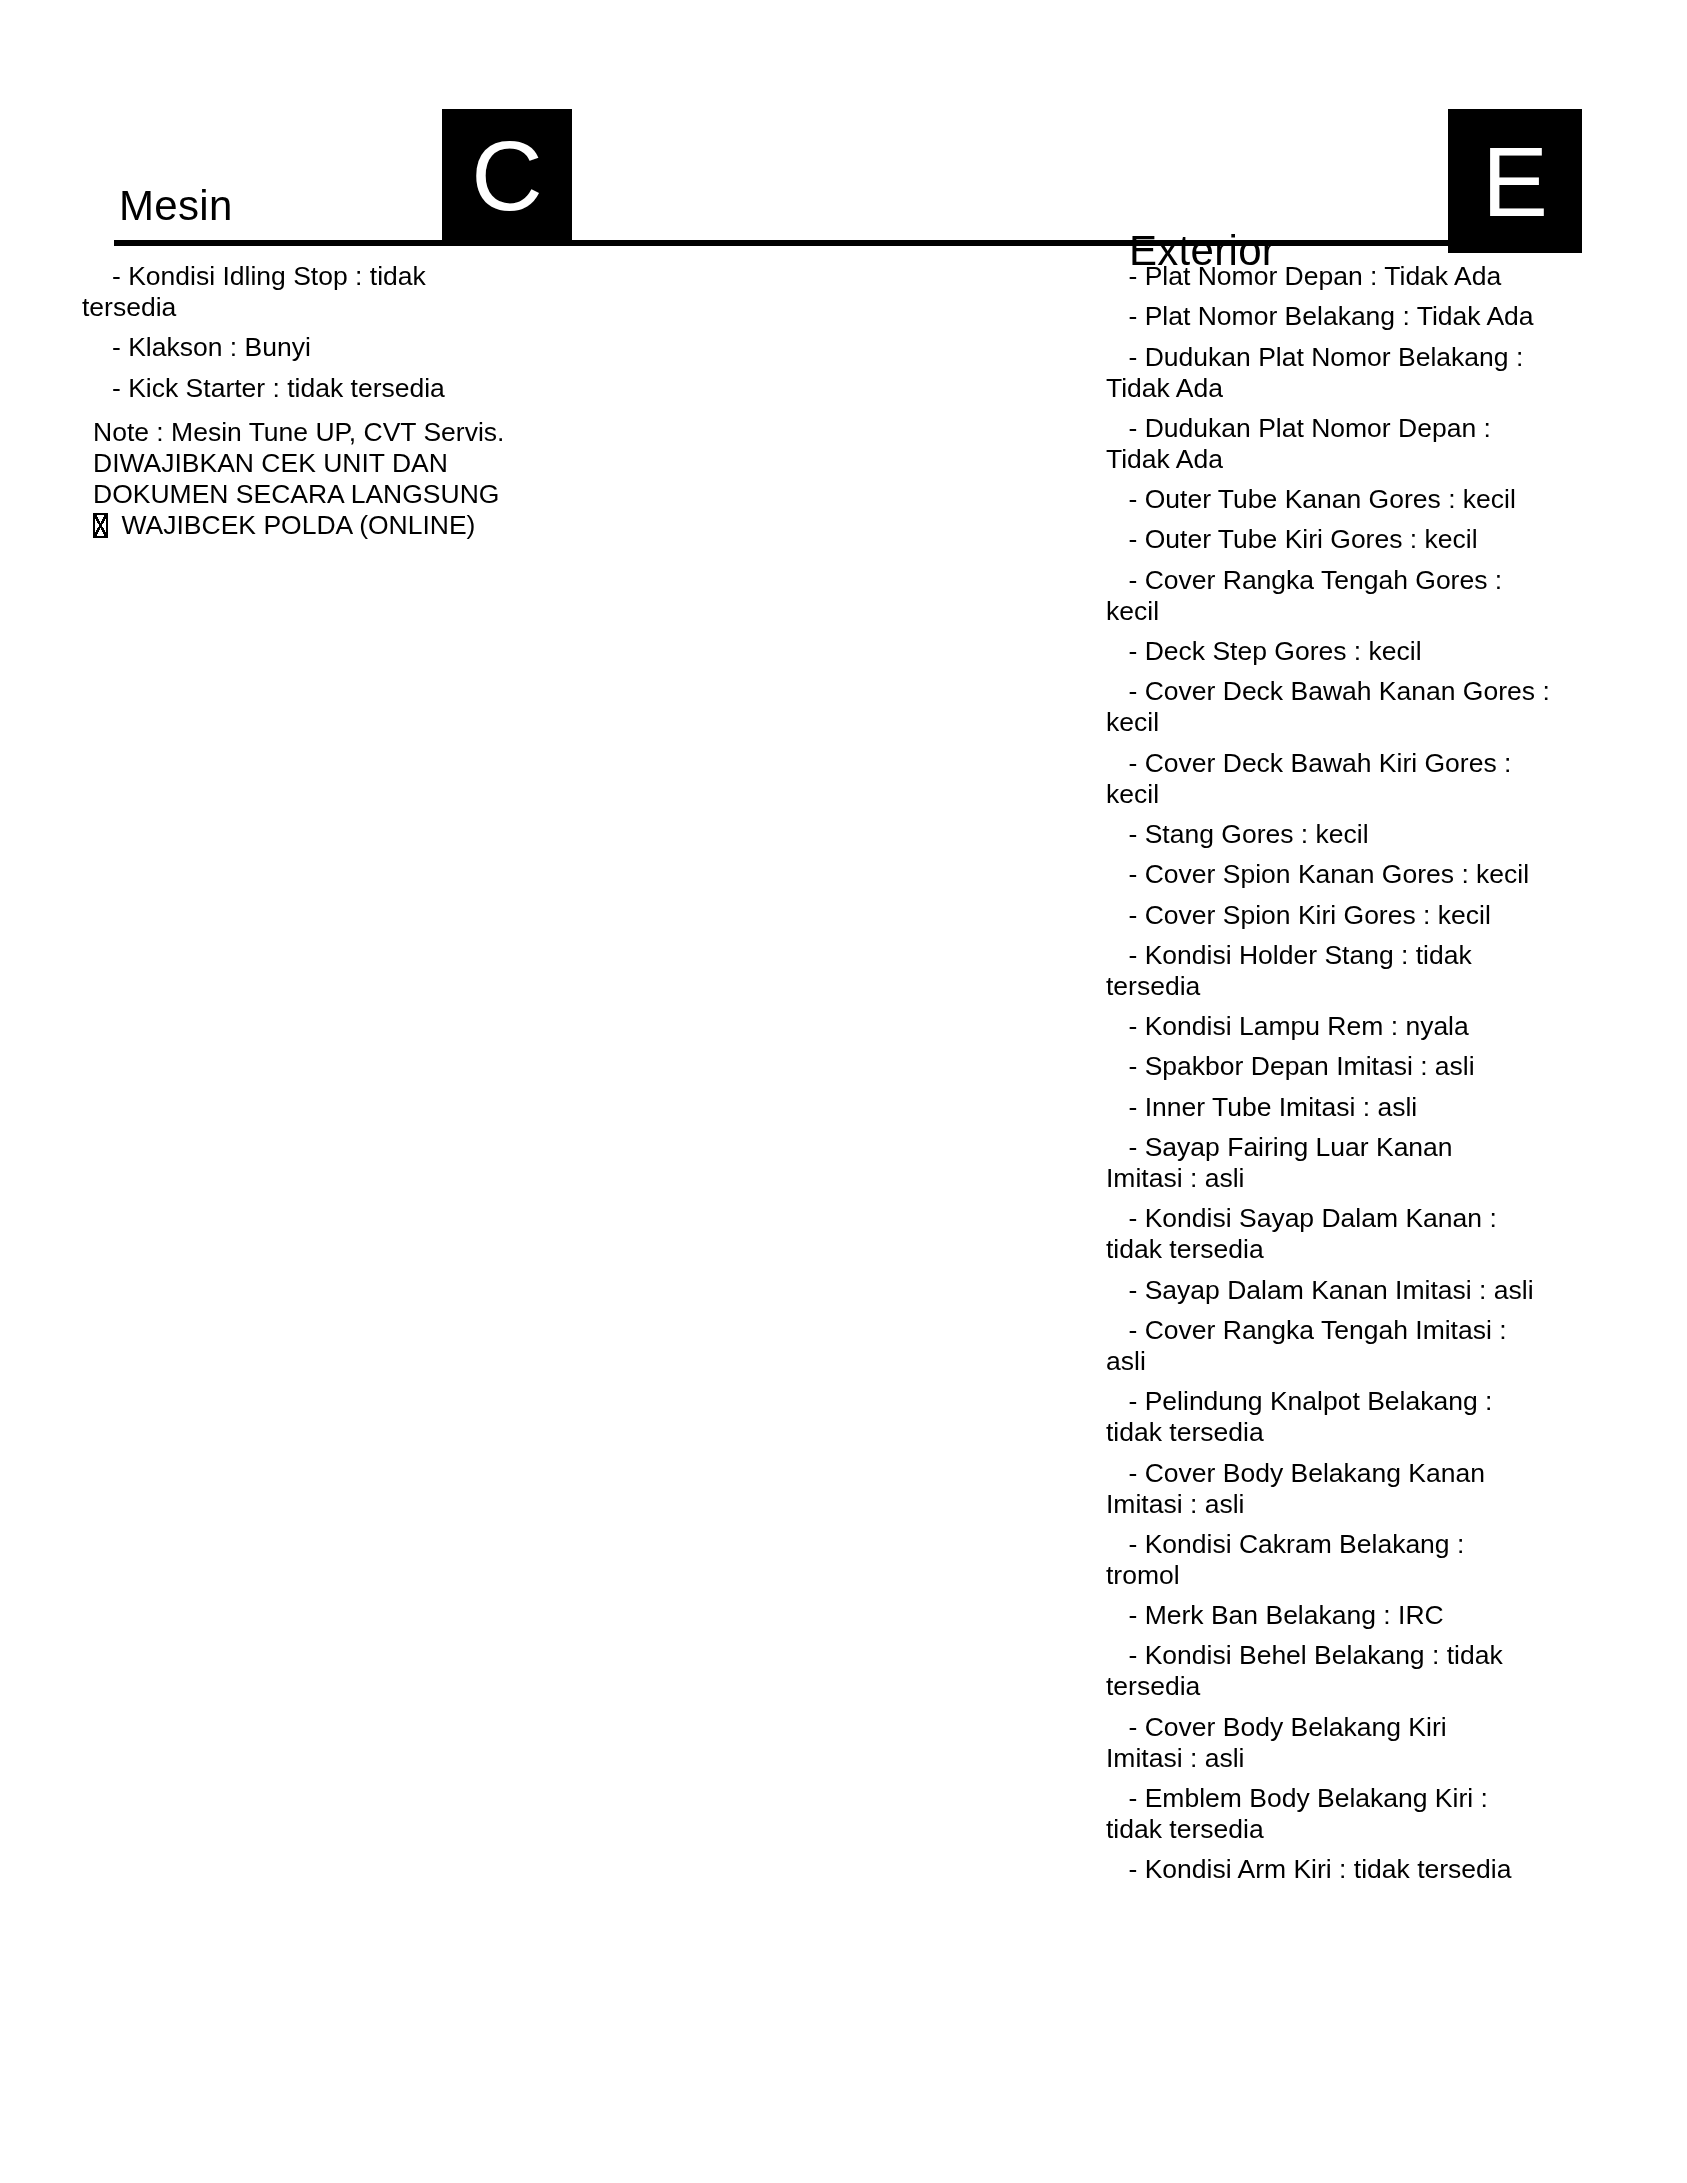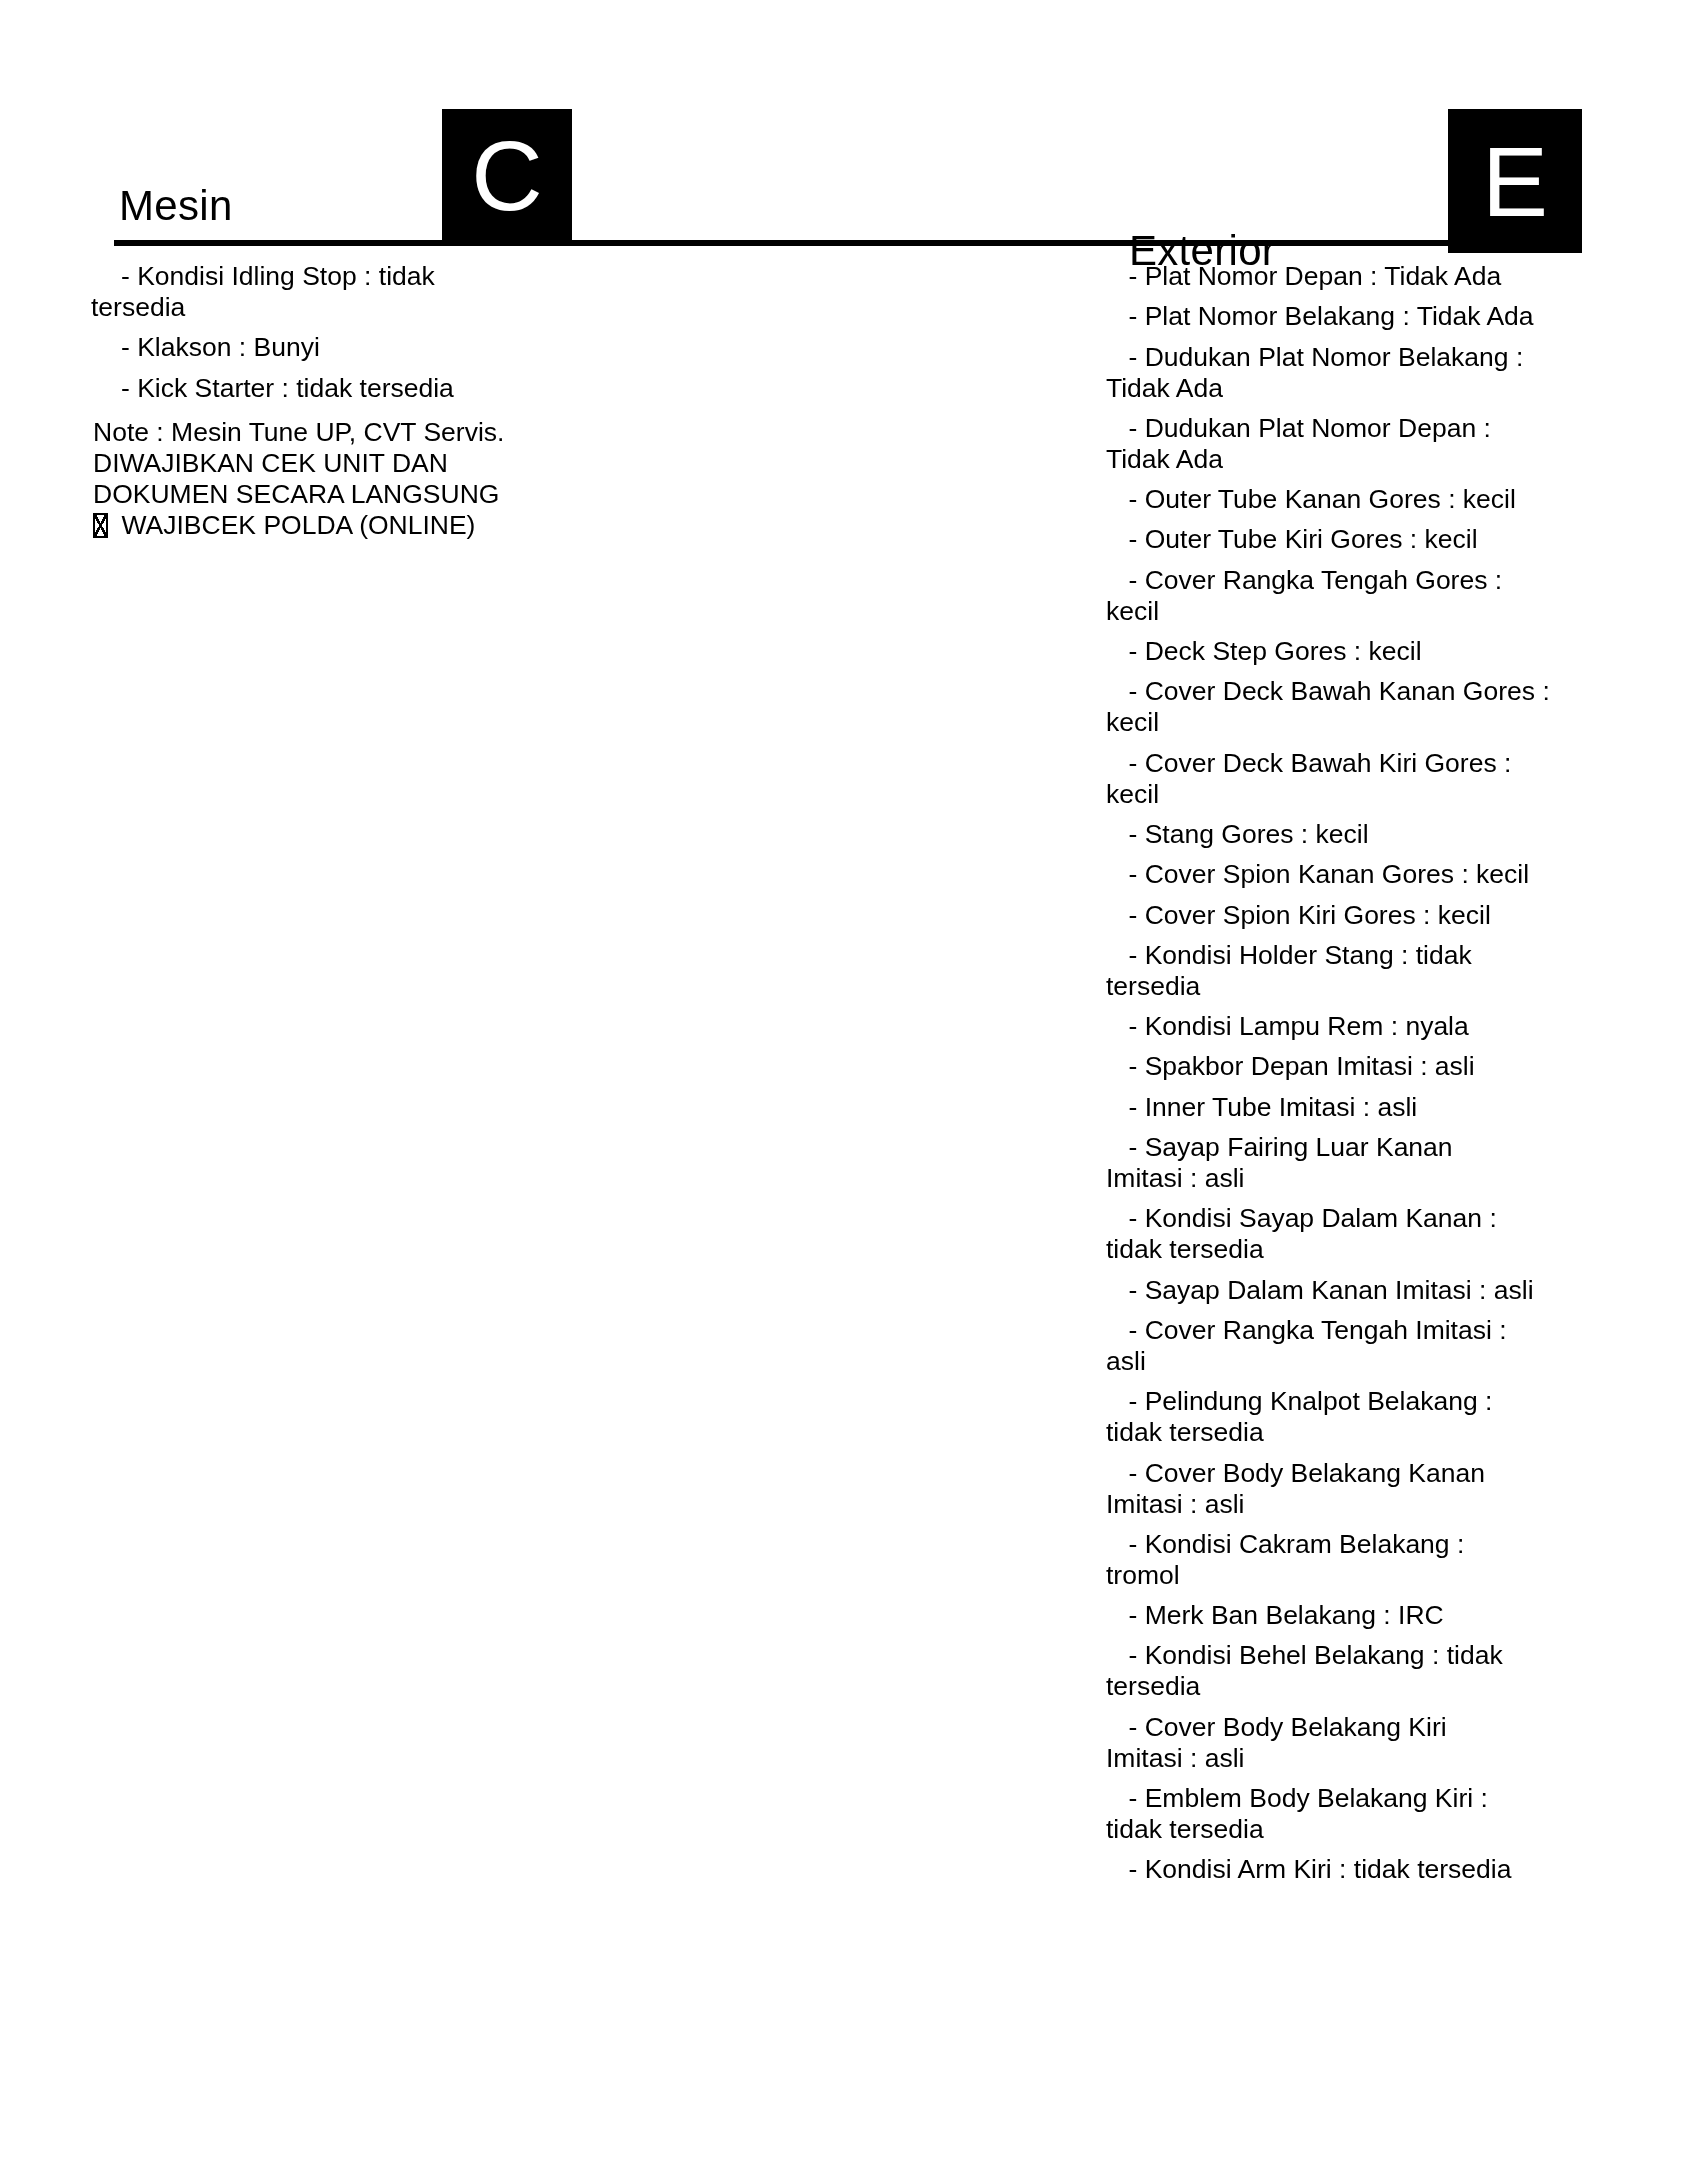--- a/index.html
+++ b/index.html
@@ -20,21 +20,21 @@
   }
   .badge{
     position:absolute;top:109px;background:#000000;color:#ffffff;
     display:flex;align-items:center;justify-content:center;
     font-size:99px;font-weight:400;z-index:2;
   }
   #badge-c{left:442px;width:130px;height:132px;}
   #badge-e{left:1448px;width:134px;height:144px;}
   .badge span{line-height:1;}
   .col-list{position:absolute;top:261px;}
-  #list-mesin{left:91px;width:476px;}
+  #list-mesin{left:82px;width:476px;}
   #list-exterior{left:1106px;width:490px;}
   .item,.note{
     margin:0 0 9.3px 0;font-size:26.5px;line-height:31px;
     white-space:pre-line;
   }
   #list-mesin .item,#list-mesin .note{text-indent:30px;}
   #list-exterior .item{text-indent:22.5px;}
   .tofu{
     display:inline-block;width:14.6px;height:25px;
     border:2px solid #000000;box-sizing:border-box;

